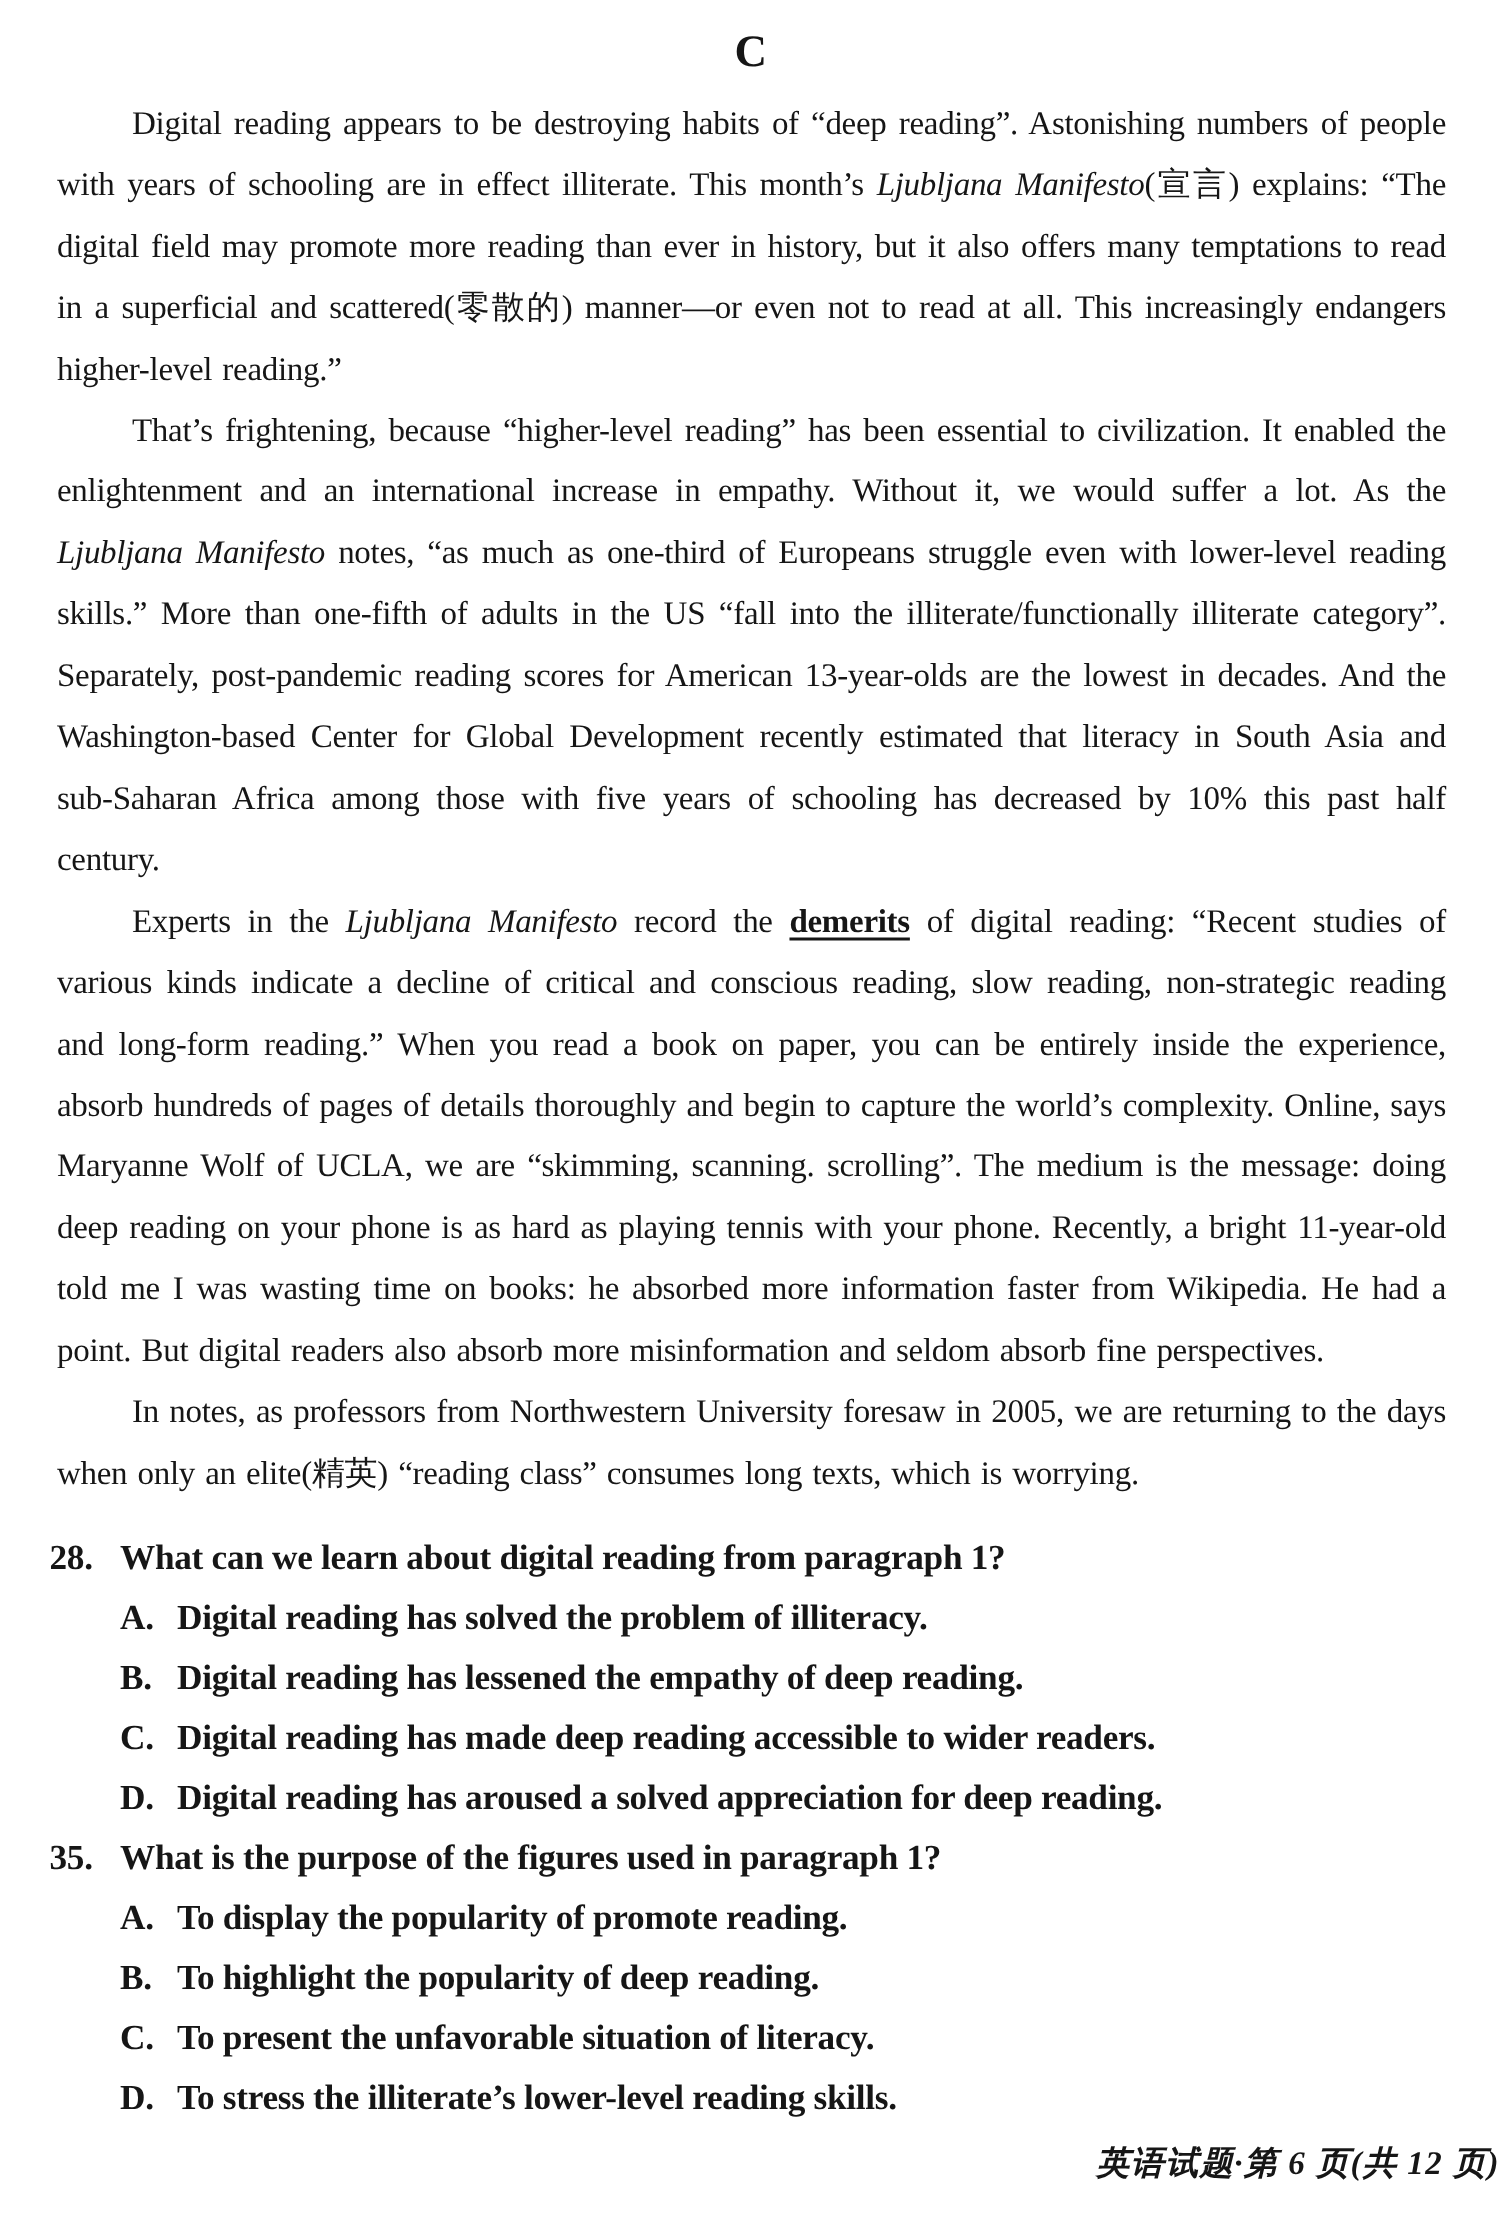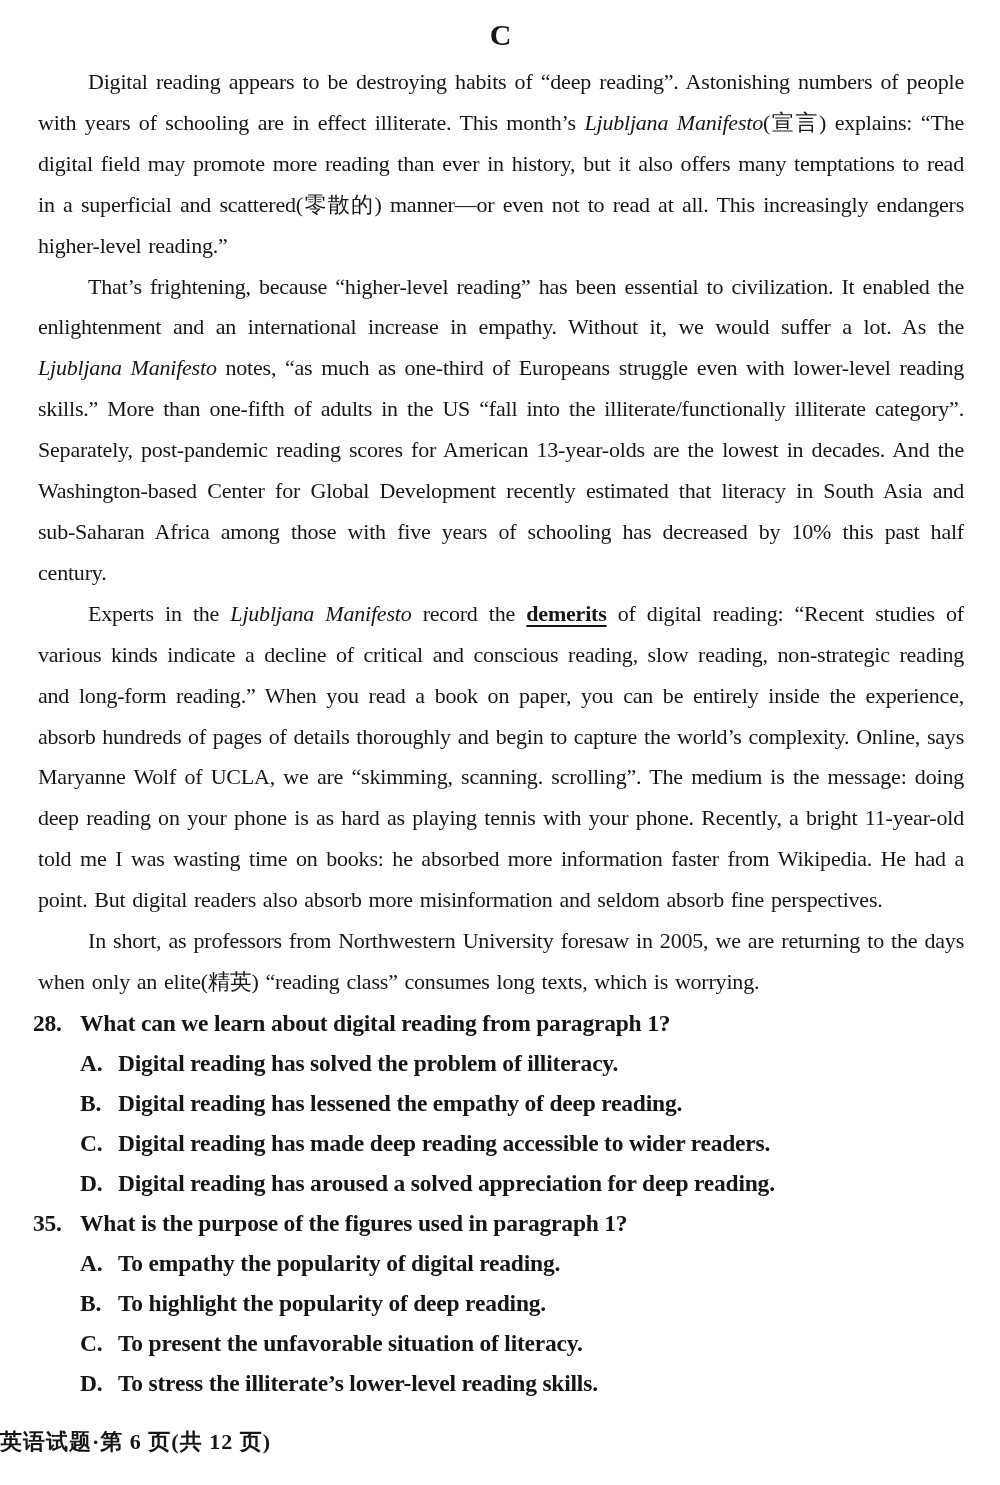--- a/index.html
+++ b/index.html
@@ -42,20 +42,21 @@
     font-weight: bold;
     text-decoration: underline;
     text-underline-offset: 4px;
   }
   .questions {
     margin-left: -5px;
     font-weight: bold;
     font-size: 23.5px;
     line-height: 40px;
     letter-spacing: -0.2px;
+    margin-top: 16px;
   }
   .q-row {
     display: flex;
   }
   .q-num {
     flex: 0 0 47px;
   }
   .q-text {
     flex: 1;
   }
@@ -67,43 +68,44 @@
     flex: 0 0 38px;
   }
   .opt-text {
     flex: 1;
   }
   .footer {
     position: absolute;
     left: 0;
     top: 1426px;
     width: 100%;
-    text-align: left;
+    text-align: right;
     font-weight: bold;
     font-size: 22px;
     line-height: 32px;
     letter-spacing: 1px;
+    font-style: italic;
   }
 </style>
 </head>
 <body>
 
 <div class="page">
 
   <div class="section-label">C</div>
 
   <div class="passage">
 
     <p class="para"><span>Digital reading appears to be destroying habits of “deep reading”. Astonishing numbers of people with years of schooling are in effect illiterate. This month’s </span><i class="work-title">Ljubljana Manifesto</i><span>(宣言) explains: “The digital field may promote more reading than ever in history, but it also offers many temptations to read in a superficial and scattered(零散的) manner—or even not to read at all. This increasingly endangers higher-level reading.”</span></p>
 
     <p class="para"><span>That’s frightening, because “higher-level reading” has been essential to civilization. It enabled the enlightenment and an international increase in empathy. Without it, we would suffer a lot. As the </span><i class="work-title">Ljubljana Manifesto</i><span> notes, “as much as one-third of Europeans struggle even with lower-level reading skills.” More than one-fifth of adults in the US “fall into the illiterate/functionally illiterate category”. Separately, post-pandemic reading scores for American 13-year-olds are the lowest in decades. And the Washington-based Center for Global Development recently estimated that literacy in South Asia and sub-Saharan Africa among those with five years of schooling has decreased by 10% this past half century.</span></p>
 
     <p class="para"><span>Experts in the </span><i class="work-title">Ljubljana Manifesto</i><span> record the </span><span class="demerit">demerits</span><span> of digital reading: “Recent studies of various kinds indicate a decline of critical and conscious reading, slow reading, non-strategic reading and long-form reading.” When you read a book on paper, you can be entirely inside the experience, absorb hundreds of pages of details thoroughly and begin to capture the world’s complexity. Online, says Maryanne Wolf of UCLA, we are “skimming, scanning. scrolling”. The medium is the message: doing deep reading on your phone is as hard as playing tennis with your phone. Recently, a bright 11-year-old told me I was wasting time on books: he absorbed more information faster from Wikipedia. He had a point. But digital readers also absorb more misinformation and seldom absorb fine perspectives.</span></p>
 
-    <p class="para"><span>In short, as professors from Northwestern University foresaw in 2005, we are returning to the days when only an elite(精英) “reading class” consumes long texts, which is worrying.</span></p>
+    <p class="para"><span>In notes, as professors from Northwestern University foresaw in 2005, we are returning to the days when only an elite(精英) “reading class” consumes long texts, which is worrying.</span></p>
 
   </div>
 
   <div class="questions">
 
     <div class="q">
       <div class="q-row">
         <span class="q-num">28.</span>
         <span class="q-text">What can we learn about digital reading from paragraph 1?</span>
       </div>
@@ -125,21 +127,21 @@
       </div>
     </div>
 
     <div class="q">
       <div class="q-row">
         <span class="q-num">35.</span>
         <span class="q-text">What is the purpose of the figures used in paragraph 1?</span>
       </div>
       <div class="opt-row">
         <span class="opt-label">A.</span>
-        <span class="opt-text">To empathy the popularity of digital reading.</span>
+        <span class="opt-text">To display the popularity of promote reading.</span>
       </div>
       <div class="opt-row">
         <span class="opt-label">B.</span>
         <span class="opt-text">To highlight the popularity of deep reading.</span>
       </div>
       <div class="opt-row">
         <span class="opt-label">C.</span>
         <span class="opt-text">To present the unfavorable situation of literacy.</span>
       </div>
       <div class="opt-row">

